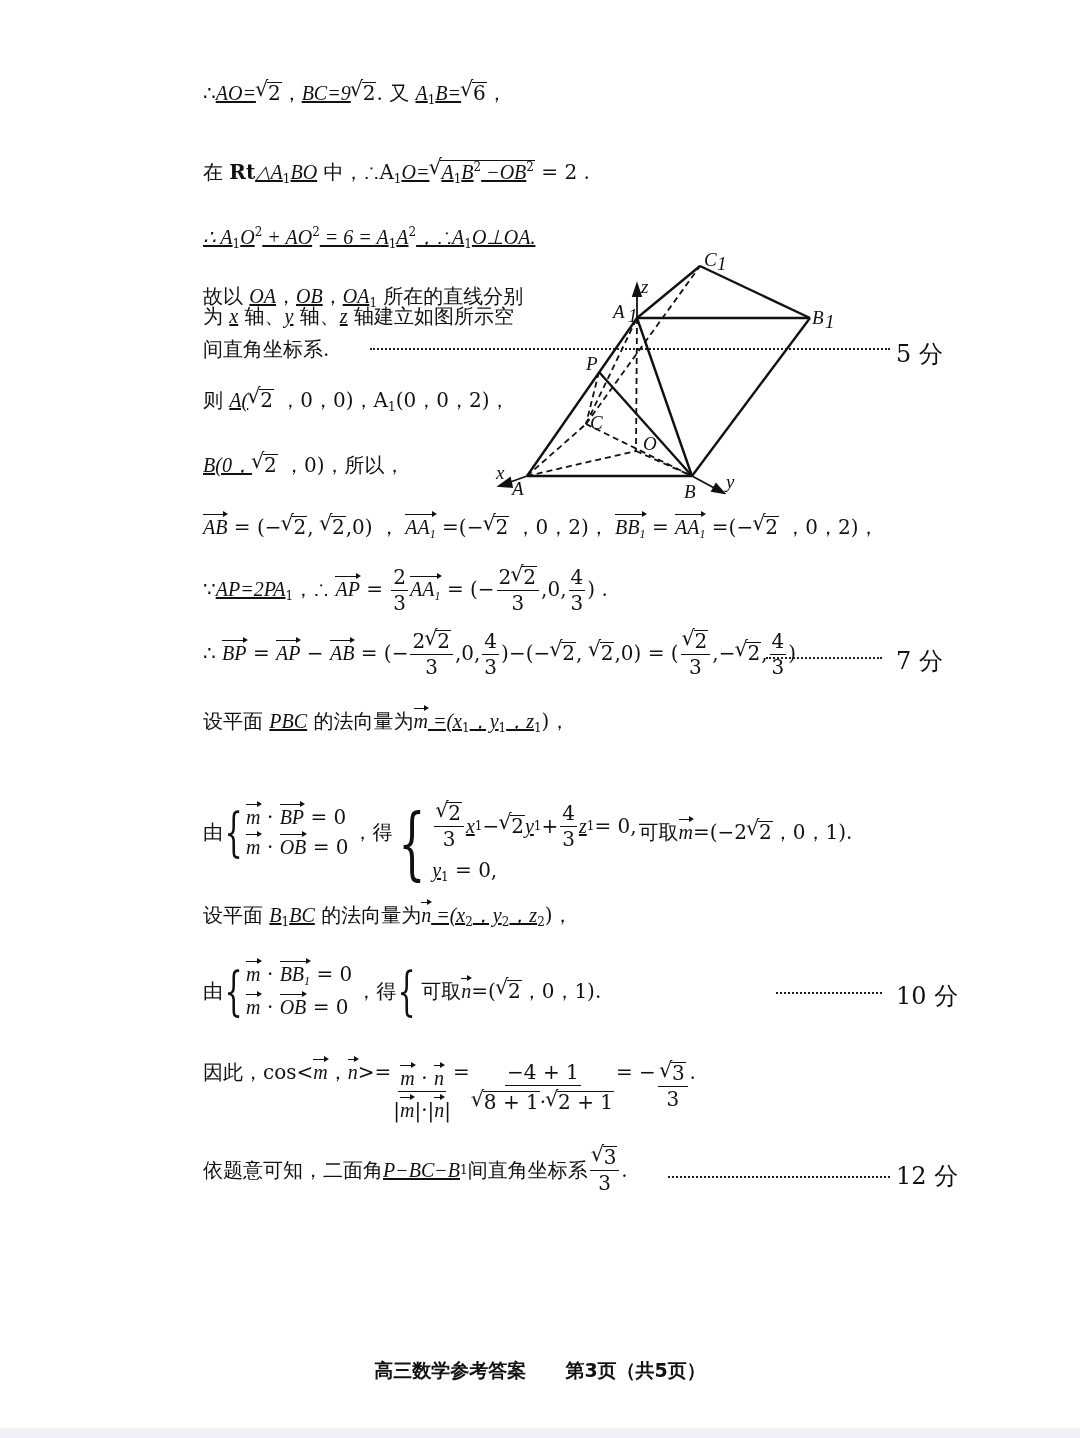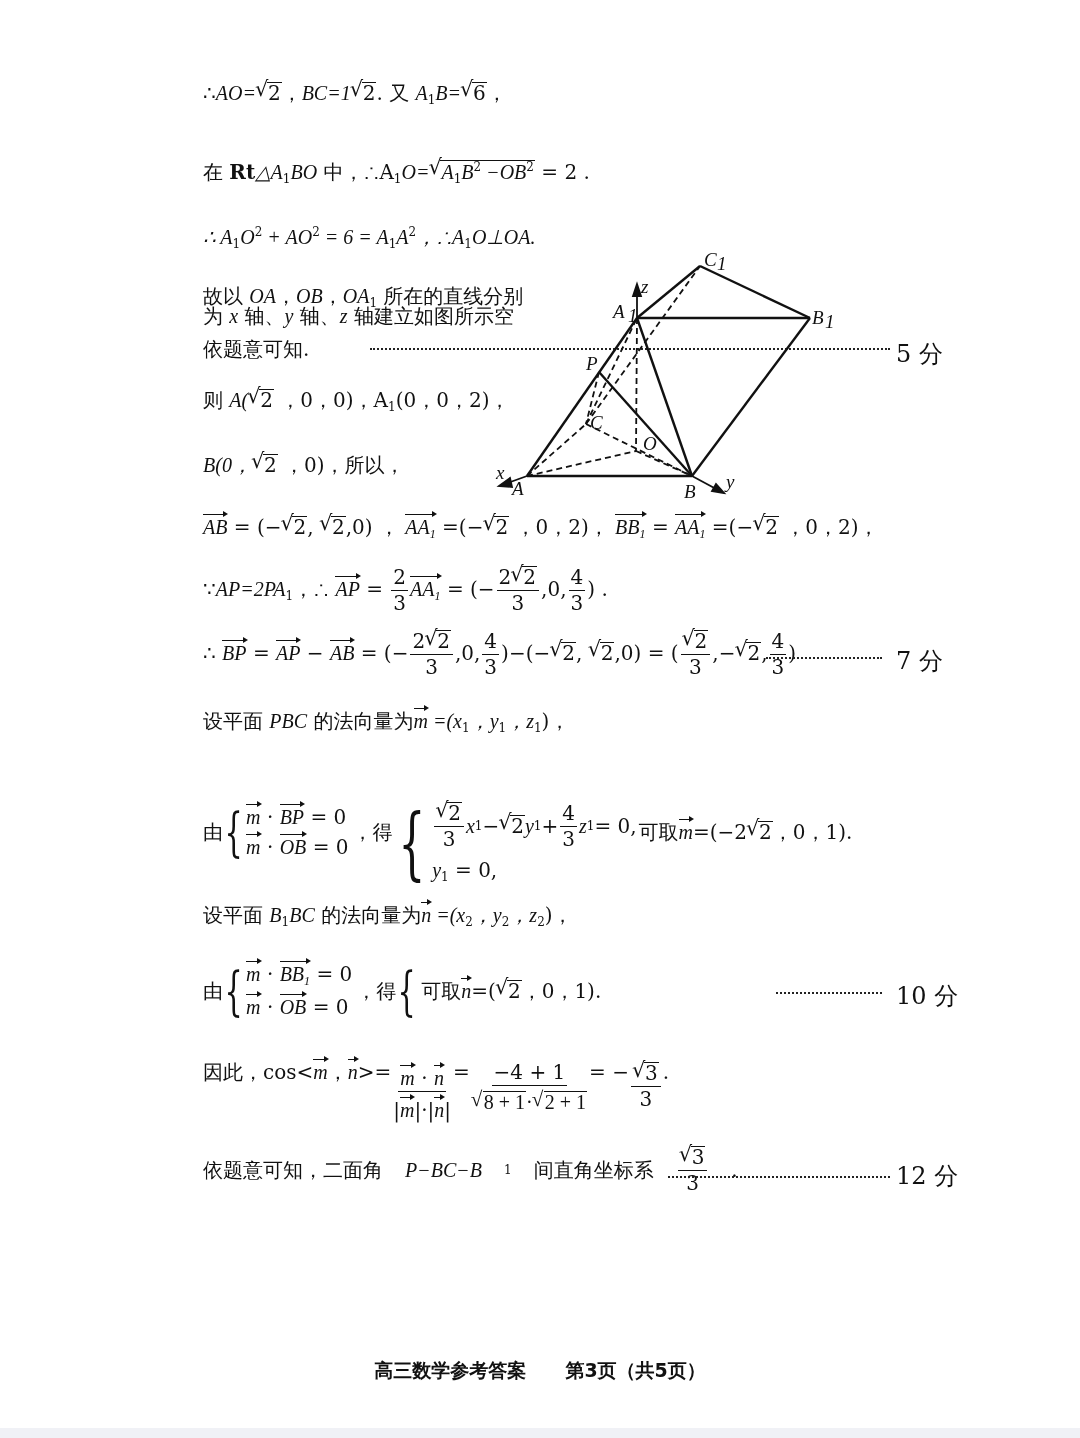--- a/index.html
+++ b/index.html
@@ -1,21 +1,21 @@
 <!DOCTYPE html>
 <html><head>
 <meta charset="utf-8">
 <style>
   html, body { margin: 0; padding: 0; }
   body {
     width: 1080px; height: 1438px; background: #ffffff; position: relative; overflow: hidden;
     font-family: "DejaVu Serif", "Liberation Serif", serif; color: #111;
   }
   .line { position: absolute; left: 203px; font-size: 20px; white-space: nowrap; line-height: 1; }
-  .it { font-style: italic; font-family: "Liberation Serif", serif; }
+  .it { font-style: italic; font-family: "Liberation Serif", serif; text-decoration: underline; }
   .b { font-weight: bold; }
   sub { font-size: 12px; vertical-align: -4px; }
   sup { font-size: 12px; vertical-align: 8px; }
   .sqrt { display: inline-block; position: relative; padding-left: 11px; }
   .sqrt::before { content: "√"; position: absolute; left: -1px; top: -3px; font-size: 21px; }
   .sqrt > .rad { border-top: 1.5px solid #111; padding: 0 1px; display: inline-block; line-height: 1.05; }
   .vec { display: inline-block; position: relative; font-style: italic; font-family: "Liberation Serif", serif; }
   .vec::before { content: ""; position: absolute; left: 0; right: 1px; top: -3px; border-top: 1.3px solid #111; }
   .vec::after { content: ""; position: absolute; right: -1px; top: -6px; border-left: 5px solid #111; border-top: 3px solid transparent; border-bottom: 3px solid transparent; }
   .frac { display: inline-flex; flex-direction: column; align-items: center; vertical-align: middle; margin: 0 2px; }
@@ -27,39 +27,39 @@
   .dots { position: absolute; border-bottom: 2px dotted #222; height: 0; }
   .score { position: absolute; font-size: 24px; font-family: "DejaVu Serif", serif; }
   .footer { position: absolute; top: 1358px; left: 0; width: 1080px; text-align: center; font-size: 19px; font-weight: bold; font-family: "DejaVu Sans", sans-serif; }
   .bottom-band { position: absolute; left: 0; top: 1428px; width: 1080px; height: 10px; background: #f0f1f6; }
   svg text { font-family: "Liberation Serif", serif; font-style: italic; font-size: 19px; fill: #111; }
 </style>
 </head>
 <body>
 
 <div class="line" style="top:82px;">
-  <span>∴</span><span class="it">AO=</span><span class="sqrt"><span class="rad">2</span></span><span>，</span><span class="it">BC=1</span><span class="sqrt"><span class="rad">2</span></span><span>. 又 </span><span class="it">A</span><sub>1</sub><span class="it">B=</span><span class="sqrt"><span class="rad">6</span></span><span>，</span>
+  <span>∴</span><span class="it">AO=</span><span class="sqrt"><span class="rad">2</span></span><span>，</span><span class="it">BC=9</span><span class="sqrt"><span class="rad">2</span></span><span>. 又 </span><span class="it">A</span><sub>1</sub><span class="it">B=</span><span class="sqrt"><span class="rad">6</span></span><span>，</span>
 </div>
 
 <div class="line" style="top:160px;">
   <span>在 </span><span class="b">Rt</span><span class="it">△A</span><sub>1</sub><span class="it">BO</span><span> 中，∴A</span><sub>1</sub><span class="it">O=</span><span class="sqrt"><span class="rad"><span class="it">A</span><sub>1</sub><span class="it">B</span><sup>2</sup><span class="it"> −OB</span><sup>2</sup></span></span><span> = 2 .</span>
 </div>
 
 <div class="line" style="top:226px;">
   <span class="it">∴ A</span><sub>1</sub><span class="it">O</span><sup>2</sup><span class="it"> + AO</span><sup>2</sup><span class="it"> = 6 = A</span><sub>1</sub><span class="it">A</span><sup>2</sup><span class="it">，∴A</span><sub>1</sub><span class="it">O⊥OA.</span>
 </div>
 
 <div class="line" style="top:273px;margin-top:13px;">
   <span>故以 </span><span class="it">OA</span><span>，</span><span class="it">OB</span><span>，</span><span class="it">OA</span><sub>1</sub><span> 所在的直线分别</span>
 </div>
 <div class="line" style="top:306px;">
   <span>为 </span><span class="it">x</span><span> 轴、</span><span class="it">y</span><span> 轴、</span><span class="it">z</span><span> 轴建立如图所示空</span>
 </div>
 <div class="line" style="top:339px;">
-  <span>依题意可知.</span>
+  <span>间直角坐标系.</span>
 </div>
 <div class="dots" style="left:370px; top:348px; width:520px;"></div>
 <div class="score" style="left:896px; top:338px;">5 分</div>
 
 <div class="line" style="top:389px;">
   <span>则 </span><span class="it">A(</span><span class="sqrt"><span class="rad">2</span></span><span> ，0，0)，A</span><sub>1</sub><span>(0，0，2)，</span>
 </div>
 <div class="line" style="top:454px;">
   <span class="it">B(0，</span><span class="sqrt"><span class="rad">2</span></span><span> ，0)，所以，</span>
 </div>
@@ -227,31 +227,31 @@
     <span> ，</span>
     <span class="vec">n</span>
     <span> &gt;=</span>
   <span class="frac">
       <span class="num" style="padding-top:6px;"><span class="vec">m</span><span> · </span><span class="vec">n</span></span>
       <span class="den" style="padding-top:8px;"><span>|</span><span class="vec">m</span><span>|·|</span><span class="vec">n</span><span>|</span></span>
     </span>
   <span> = </span>
   <span class="frac">
       <span class="num">−4 + 1</span>
-      <span class="den" style="padding-top:5px;font-family:Liberation Serif, serif;"><span class="sqrt"><span class="rad">8 + 1</span></span><span>·</span><span class="sqrt"><span class="rad">2 + 1</span></span></span>
+      <span class="den" style="padding-top:5px;"><span class="sqrt"><span class="rad">8 + 1</span></span><span>·</span><span class="sqrt"><span class="rad">2 + 1</span></span></span>
     </span>
   <span> = −</span>
   <span class="frac">
       <span class="num"><span class="sqrt"><span class="rad">3</span></span></span>
       <span class="den">3</span>
     </span>
   <span> .</span>
 </div>
 
-<div class="line" style="top:1146px; display:flex; align-items:center;gap:22px;">
+<div class="line" style="top:1146px; display:flex; align-items:center;">
   <span>依题意可知，二面角 </span>
     <span class="it">P−BC−B</span>
     <sub>1</sub>
     <span> 间直角坐标系</span>
   <span class="frac">
       <span class="num"><span class="sqrt"><span class="rad">3</span></span></span>
       <span class="den">3</span>
     </span>
   <span> .</span>
 </div>

